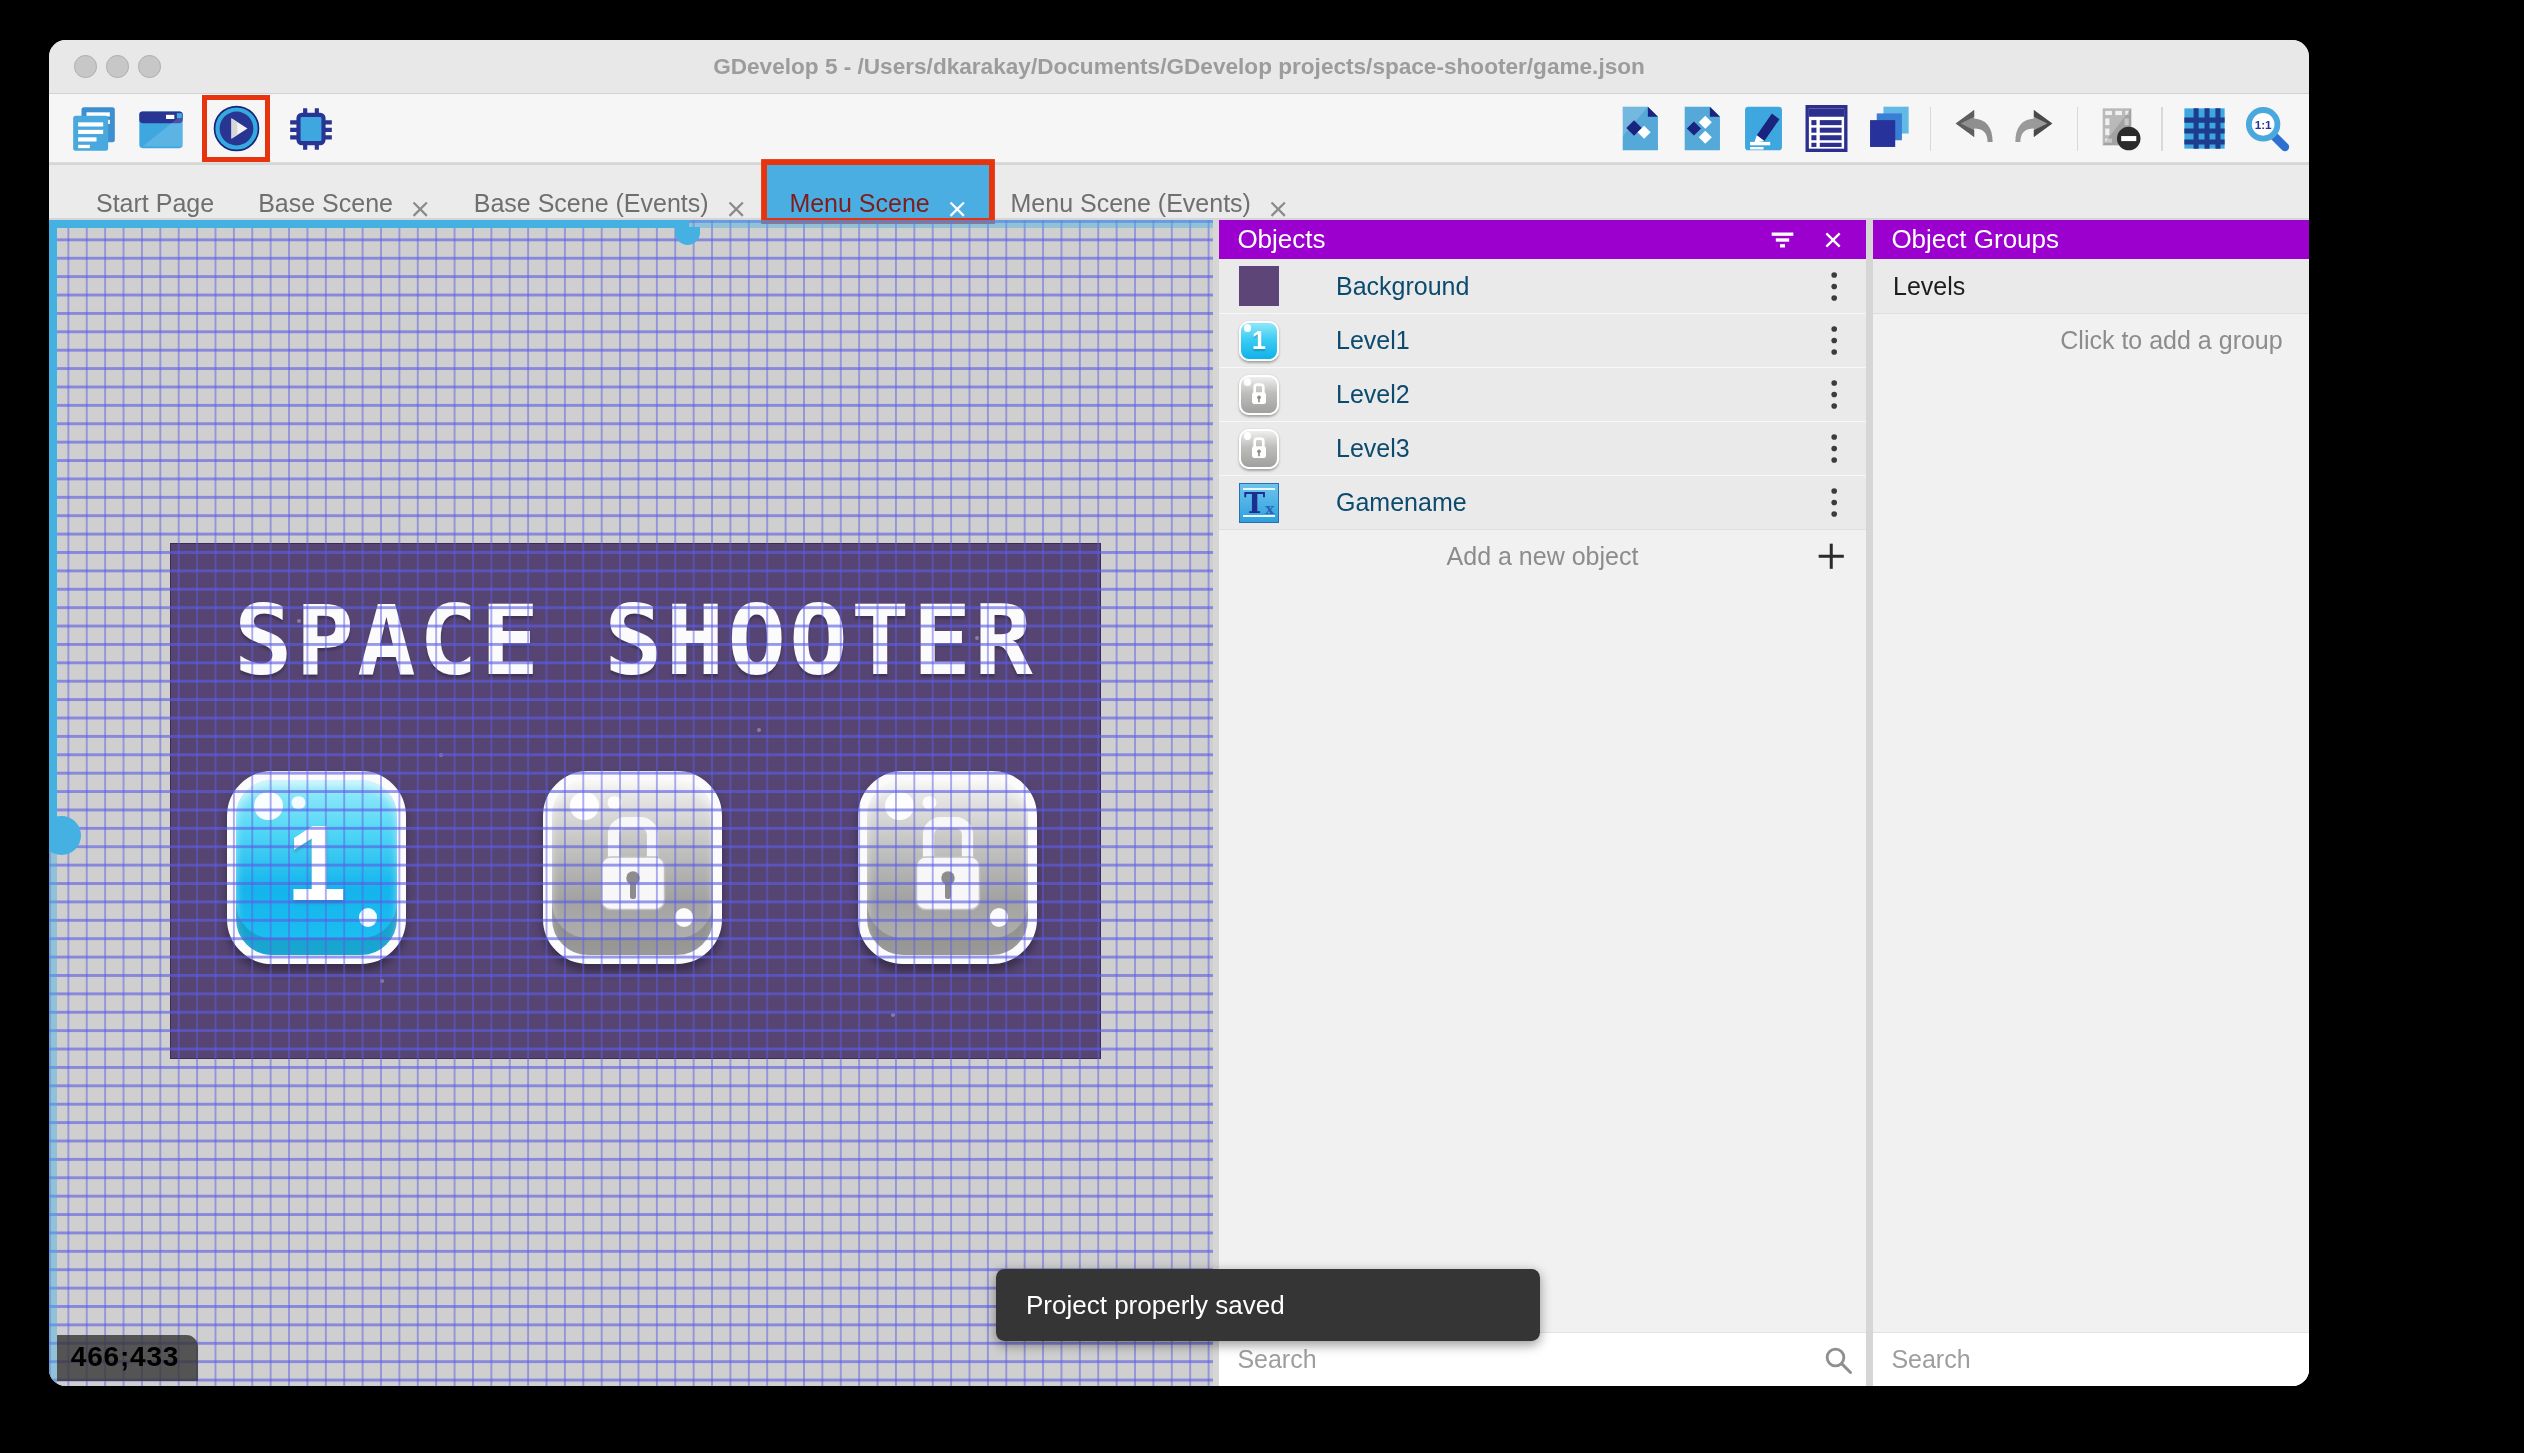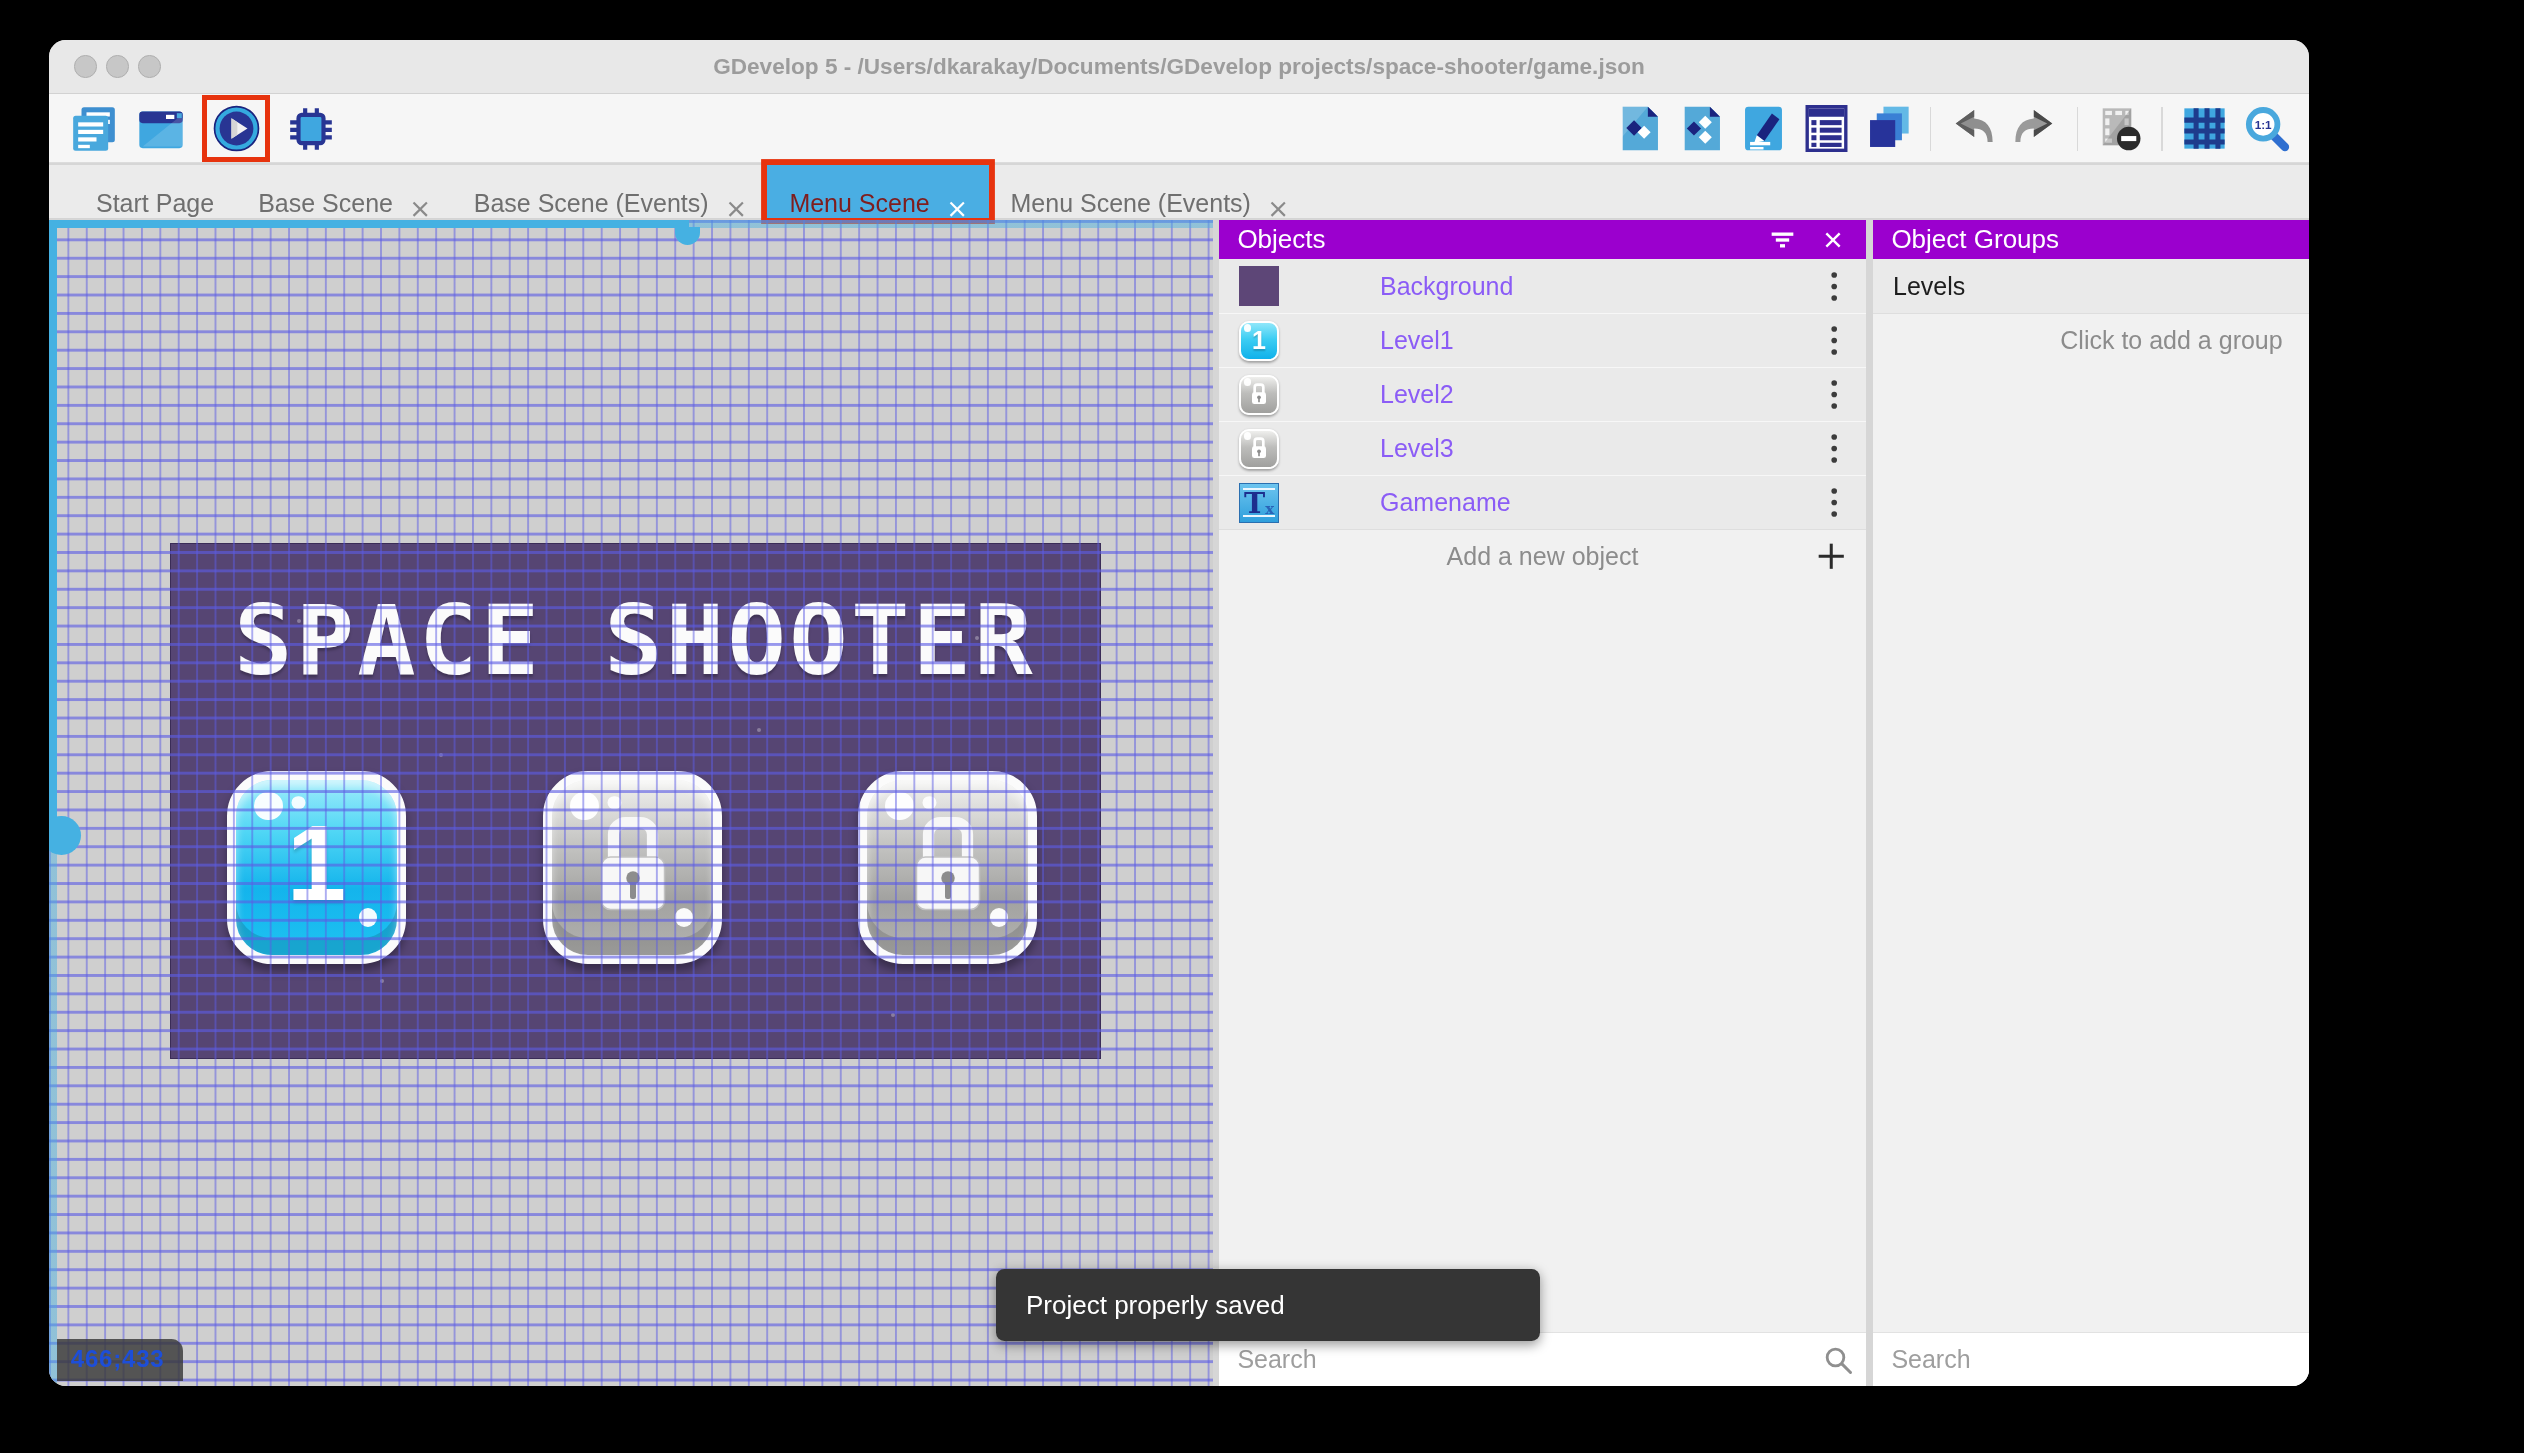--- a/index.html
+++ b/index.html
@@ -72,34 +72,34 @@
   .hbar { position:absolute; left:0; top:0; width:100%; height:7.5px; z-index:6;
           background:linear-gradient(90deg,#45b1e2 0,#45b1e2 55%,rgba(69,177,226,.45) 55%,rgba(69,177,226,.45) 100%); }
   .hthumb { position:absolute; left:626px; top:6.7px; width:25px; height:18.4px; z-index:6;
             background:#45b1e2; border-radius:0 0 13.4px 13.4px; }
   .vbar { position:absolute; left:0; top:0; width:7.5px; height:100%; z-index:6;
           background:linear-gradient(180deg,#45b1e2 0,#45b1e2 52%,rgba(69,177,226,.45) 52%,rgba(69,177,226,.45) 100%); }
   .vthumb { position:absolute; left:-6.7px; top:596px; width:39px; height:39px; border-radius:50%;
             background:#45b1e2; z-index:6; }
 
   .coords-badge { position:absolute; left:8.4px; bottom:5px; z-index:8; background:rgba(56,56,56,.82);
-                  color:#1d4ed8; font-size:24px; font-weight:bold; padding:5.9px 18.4px 8.4px 13.4px;
+                  color:#000000; font-size:28px; font-weight:bold; padding:5.9px 18.4px 8.4px 13.4px;
                   border-radius:0 11.7px 0 0; letter-spacing:0.8px;text-align:right; }
 
   
   .panel { position:absolute; top:0; height:1166px; background:#f1f1f1; display:flex; flex-direction:column; }
   .panel-objects { left:1170px; width:647px; }
   .panel-groups  { left:1824px; width:597px; }
   .panel-head { height:39px; background:#9b00ce; display:flex; align-items:center; padding:0 18.4px; flex:none; }
   .panel-head .ttl { color:#fff; font-size:26px; flex:1; }
   .head-ic { width:28.5px; height:28.5px; display:flex; align-items:center; justify-content:center; cursor:pointer; margin-left:22px; }
   .obj-row { height:54px; background:#eaeaea; display:flex; align-items:center; position:relative; flex:none; cursor:pointer; }
   .obj-row + .obj-row { border-top:1.7px solid #f7f7f7; }
   .thumb { position:absolute; left:20px; width:40px; height:40px; }
-  .row-label { position:absolute; left:117px; font-size:25px; color:#8b5cf6;margin-left:44px; }
+  .row-label { position:absolute; left:117px; font-size:25px; color:#0c4a6e; }
   .row-label-flush { position:absolute; left:20px; font-size:25px; color:#1d1d1d; }
   .kebab { position:absolute; right:15px; width:33px; height:40px; display:flex; align-items:center; justify-content:center; cursor:pointer; }
   .add-row { height:54px; border-top:1.7px solid #dedede; display:flex; align-items:center; justify-content:center;
              position:relative; color:#8c8c8c; font-size:25px; flex:none; cursor:pointer; background:#f1f1f1; }
   .add-plus { position:absolute; right:18.4px; width:33px; height:33px; display:flex; align-items:center; justify-content:center; }
   .panel-fill { flex:1; background:#f1f1f1; }
   .search-box { height:54px; background:#ffffff; border-top:0.8px solid #e2e2e2; position:relative; flex:none; }
   .search-box input { width:100%; height:100%; border:none; outline:none; background:transparent;
                       font-size:25px; color:#333; padding:0 59px 0 18.4px; font-family:"Liberation Sans",sans-serif; }
   .search-box input::placeholder { color:#9e9e9e; }

